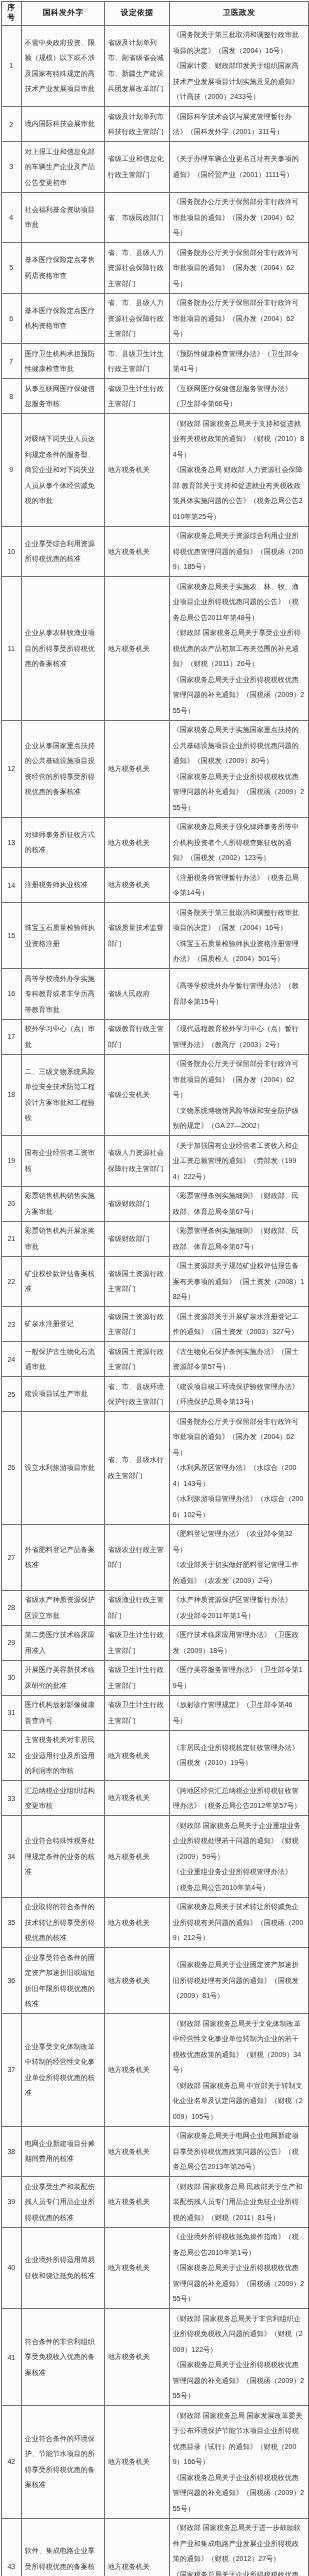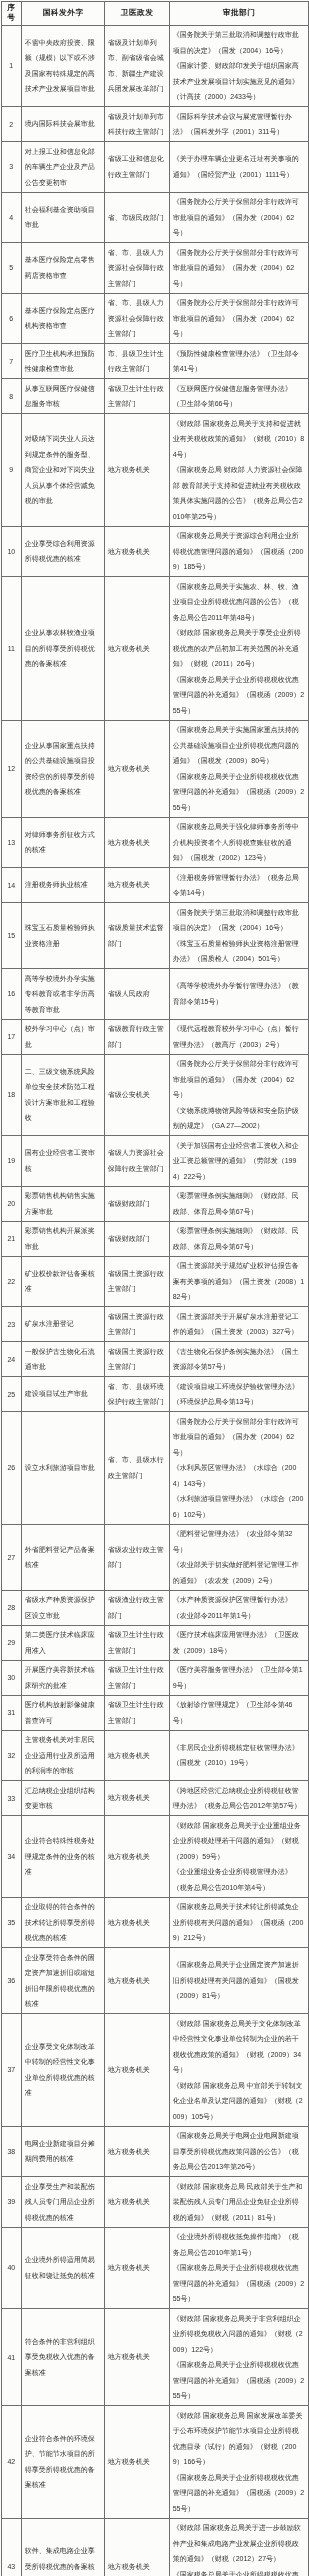--- a/index.html
+++ b/index.html
@@ -61,22 +61,22 @@
     <colgroup>
       <col class="c-no">
       <col class="c-name">
       <col class="c-dept">
       <col class="c-basis">
     </colgroup>
     <thead>
       <tr>
         <th>序号</th>
         <th>国科发外字</th>
+        <th>设定依据</th>
         <th>卫医政发</th>
-        <th>审批部门</th>
       </tr>
     </thead>
     <tbody>
         <tr>
           <td class="cell-no">1</td>
           <td class="cell-name">不需中央政府投资、限额（规模）以下或不涉及国家有特殊规定的高技术产业发展项目审批</td>
           <td class="cell-dept">省级及计划单列市、副省级省会城市、新疆生产建设兵团发展改革部门</td>
           <td class="cell-basis">
             <div class="basis-line">《国务院关于第三批取消和调整行政审批项目的决定》（国发（2004）16号）</div>
             <div class="basis-line">《国家计委、财政部印发关于组织国家高技术产业发展项目计划实施意见的通知》（计高技（2000）2433号）</div>

